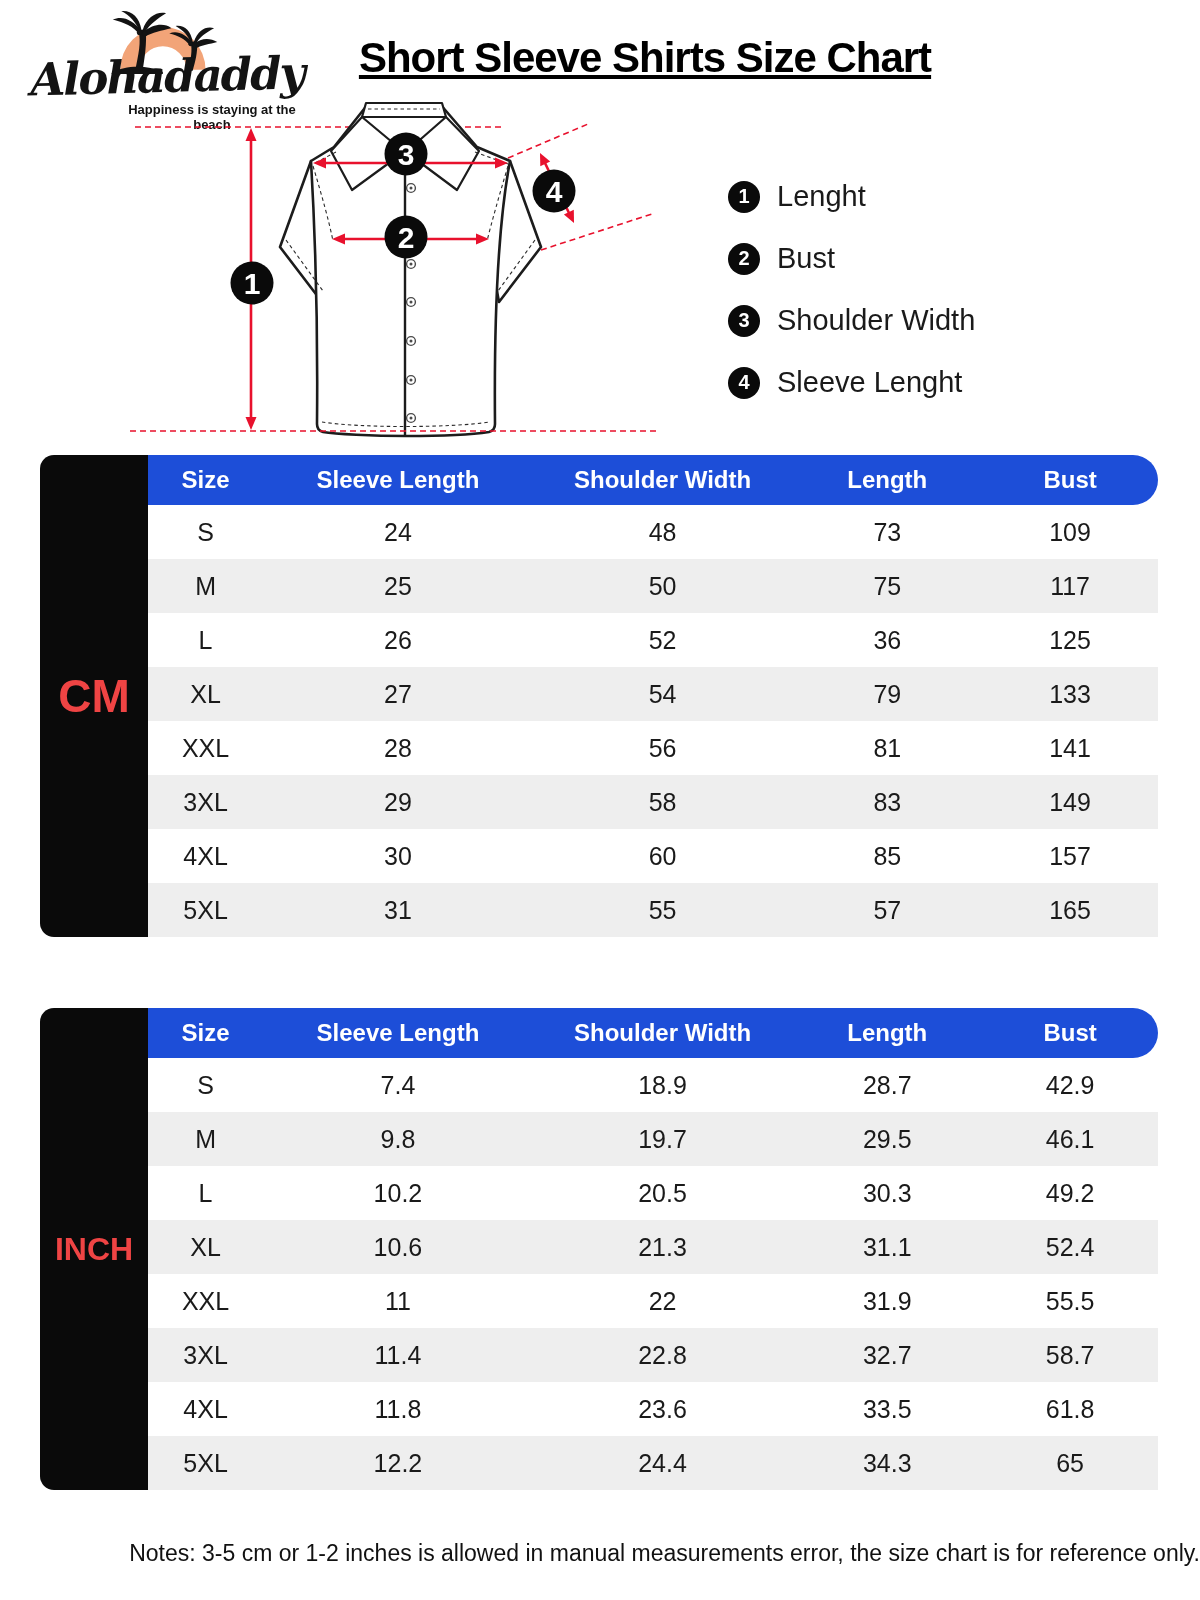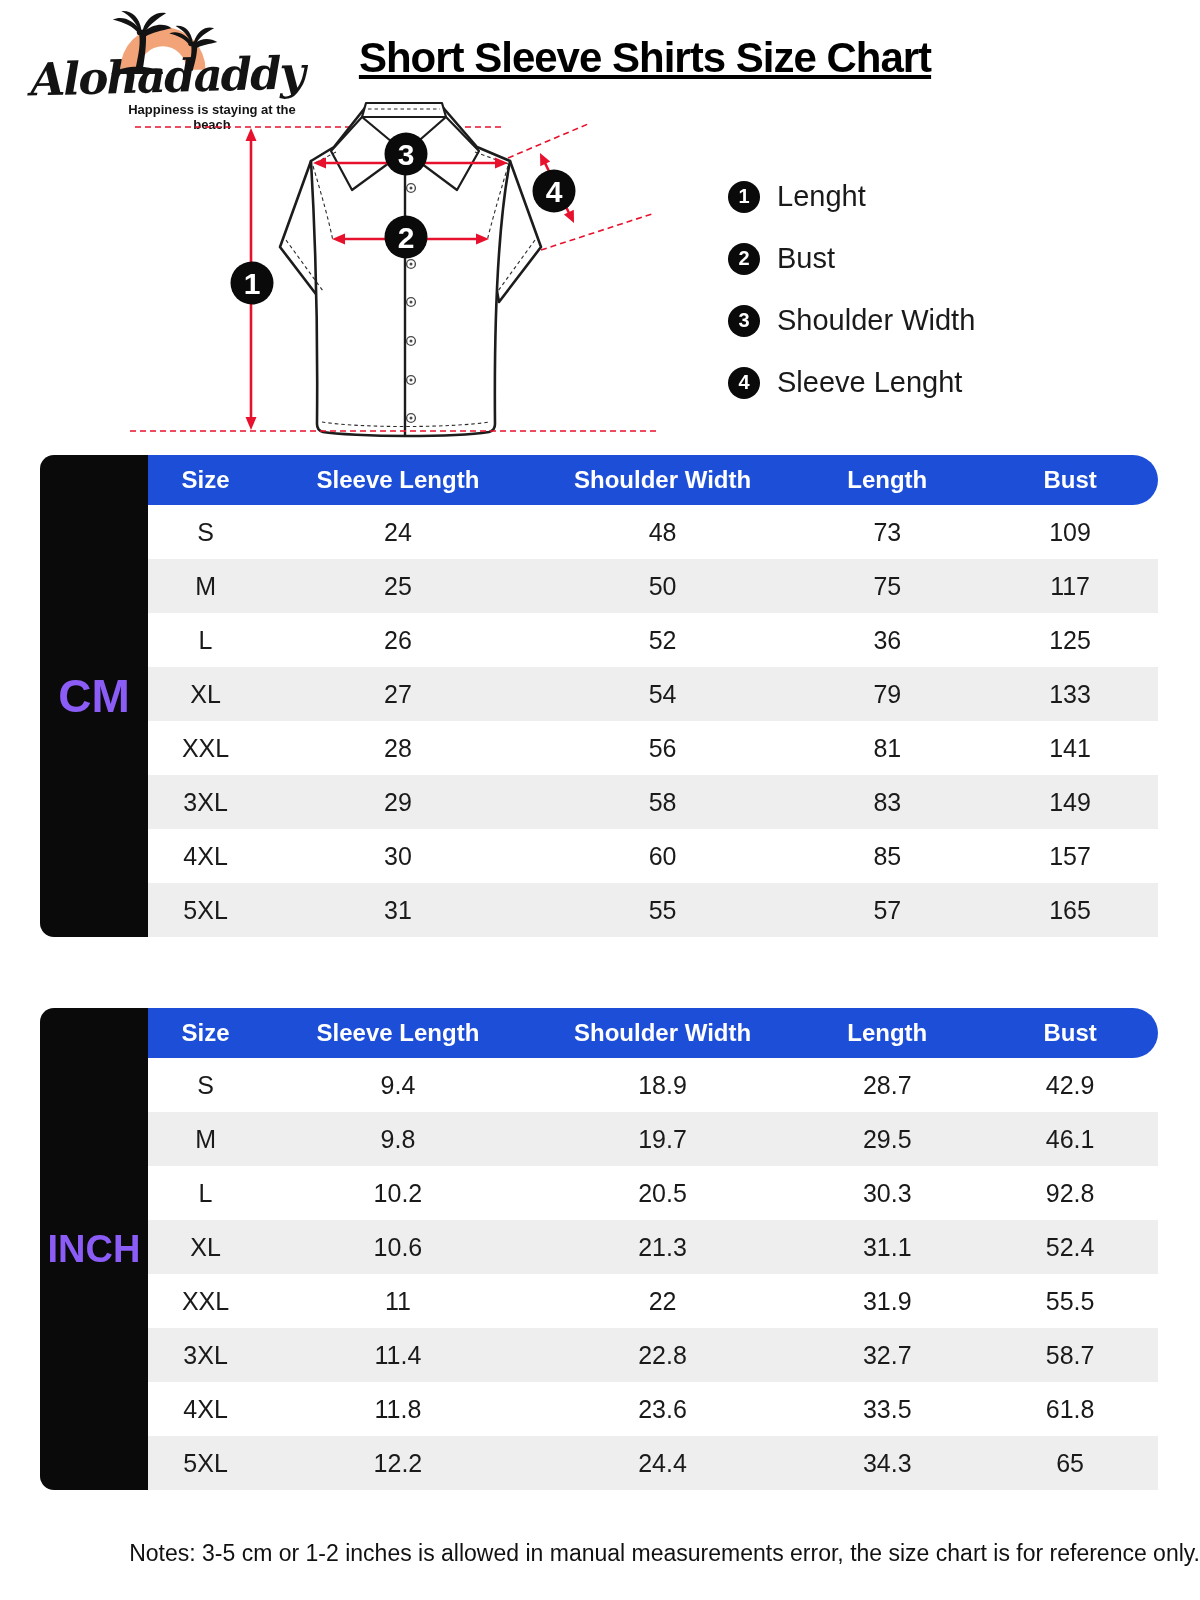--- a/index.html
+++ b/index.html
@@ -27,23 +27,23 @@
   .legend-item{display:flex;align-items:center;gap:17px;height:33px;}
   .legend-num{width:32px;height:32px;border-radius:50%;background:#0a0a0a;color:#fff;
       font-weight:700;font-size:20px;display:flex;align-items:center;justify-content:center;flex:0 0 32px;}
   .legend-label{font-size:29px;color:#1a1a1a;}
 
   
   .size-table{position:absolute;left:40px;width:1118px;height:482px;display:flex;}
   .size-table.cm{top:455px;}
   .size-table.inch{top:1008px;}
   .unit-col{width:108px;flex:0 0 108px;background:#0a0a0a;border-radius:14px 0 0 14px;
-      display:flex;align-items:center;justify-content:center;color:#8b5cf6;font-weight:700;}
+      display:flex;align-items:center;justify-content:center;color:#ef4444;font-weight:700;}
   .cm .unit-col{font-size:46px;}
-  .inch .unit-col{font-size:38px;}
+  .inch .unit-col{font-size:32px;}
   .table-main{flex:1;display:flex;flex-direction:column;}
   .thead{height:50px;flex:0 0 50px;background:#1d4ed8;border-radius:0 25px 25px 0;
       display:grid;grid-template-columns:11.4% 26.7% 25.7% 18.8% 17.4%;
       align-items:center;text-align:center;color:#fff;font-weight:700;font-size:24px;}
   .trow{height:54px;flex:0 0 54px;display:grid;grid-template-columns:11.4% 26.7% 25.7% 18.8% 17.4%;
       align-items:center;text-align:center;font-size:25px;background:#fff;color:#1a1a1a;}
   .trow.alt{background:#eeeeee;}
 
   
   .notes{position:absolute;left:0;top:1540px;width:100%;text-align:right;font-size:23px;color:#111;}
@@ -262,38 +262,38 @@
     <div class="table-main">
       <div class="thead">
         <div>Size</div>
         <div>Sleeve Length</div>
         <div>Shoulder Width</div>
         <div>Length</div>
         <div>Bust</div>
       </div>
       <div class="trow">
         <div>S</div>
-        <div>9.4</div>
+        <div>7.4</div>
         <div>18.9</div>
         <div>28.7</div>
         <div>42.9</div>
       </div>
       <div class="trow alt">
         <div>M</div>
         <div>9.8</div>
         <div>19.7</div>
         <div>29.5</div>
         <div>46.1</div>
       </div>
       <div class="trow">
         <div>L</div>
         <div>10.2</div>
         <div>20.5</div>
         <div>30.3</div>
-        <div>92.8</div>
+        <div>49.2</div>
       </div>
       <div class="trow alt">
         <div>XL</div>
         <div>10.6</div>
         <div>21.3</div>
         <div>31.1</div>
         <div>52.4</div>
       </div>
       <div class="trow">
         <div>XXL</div>

